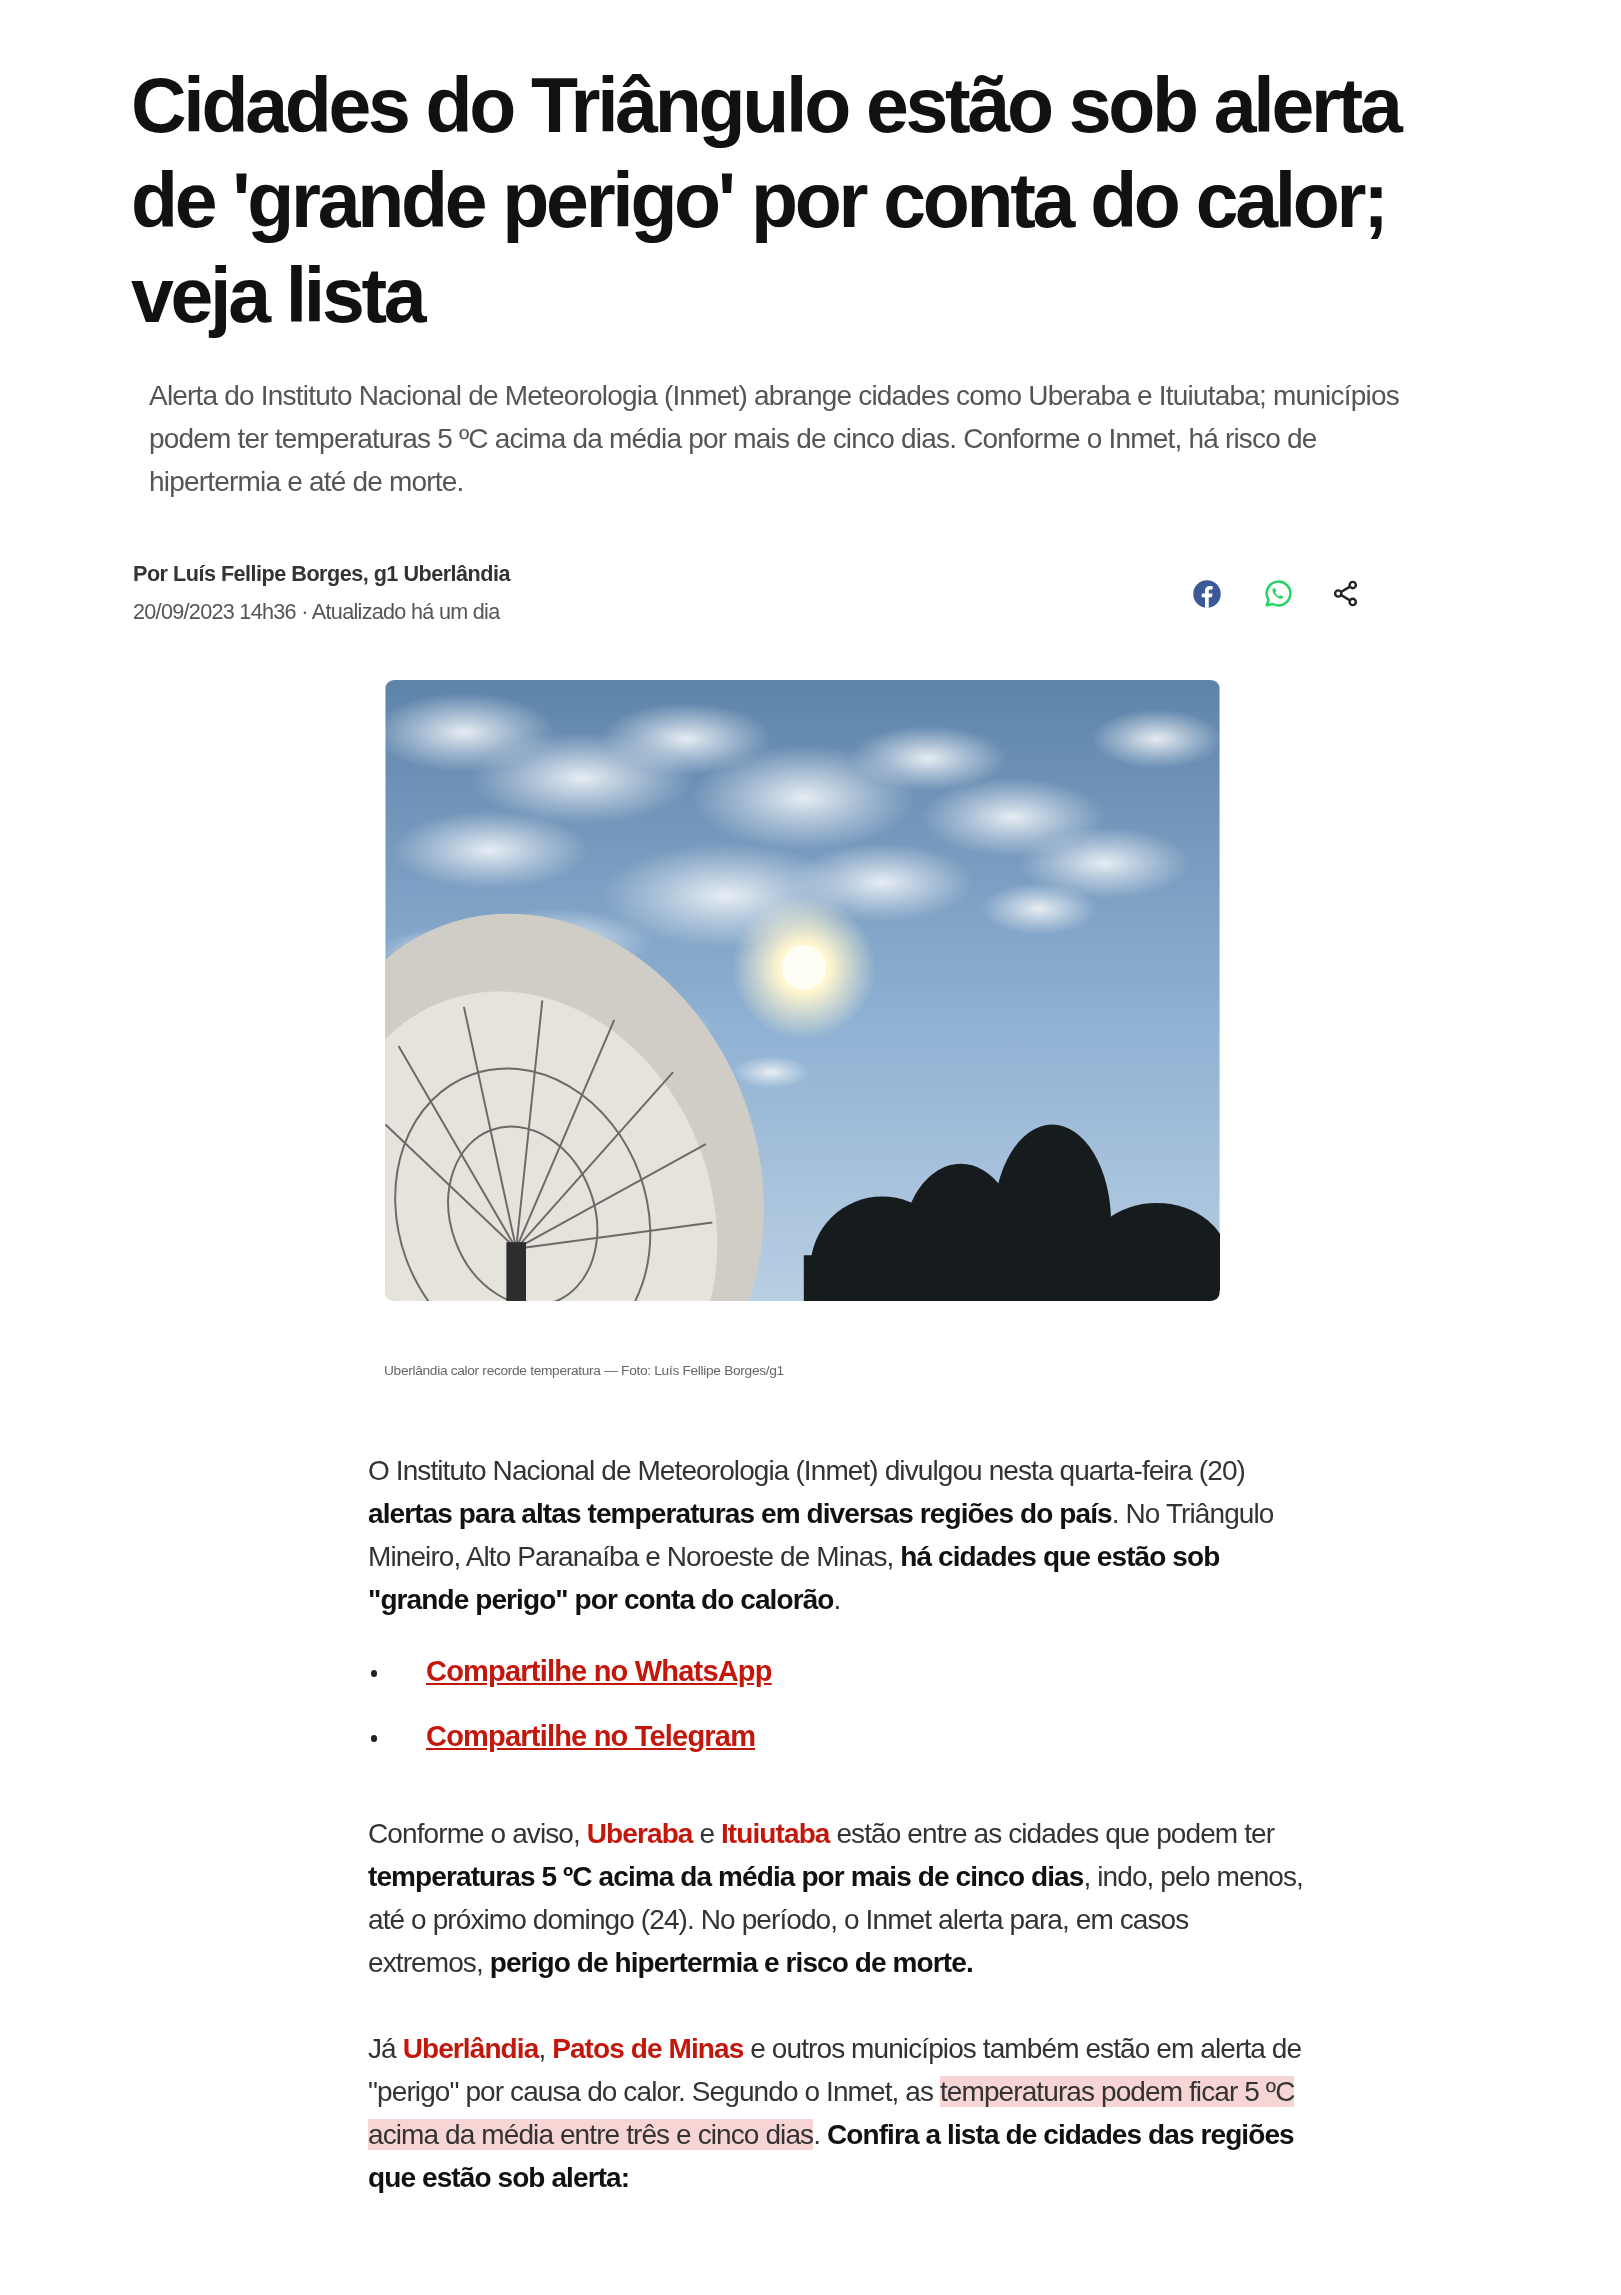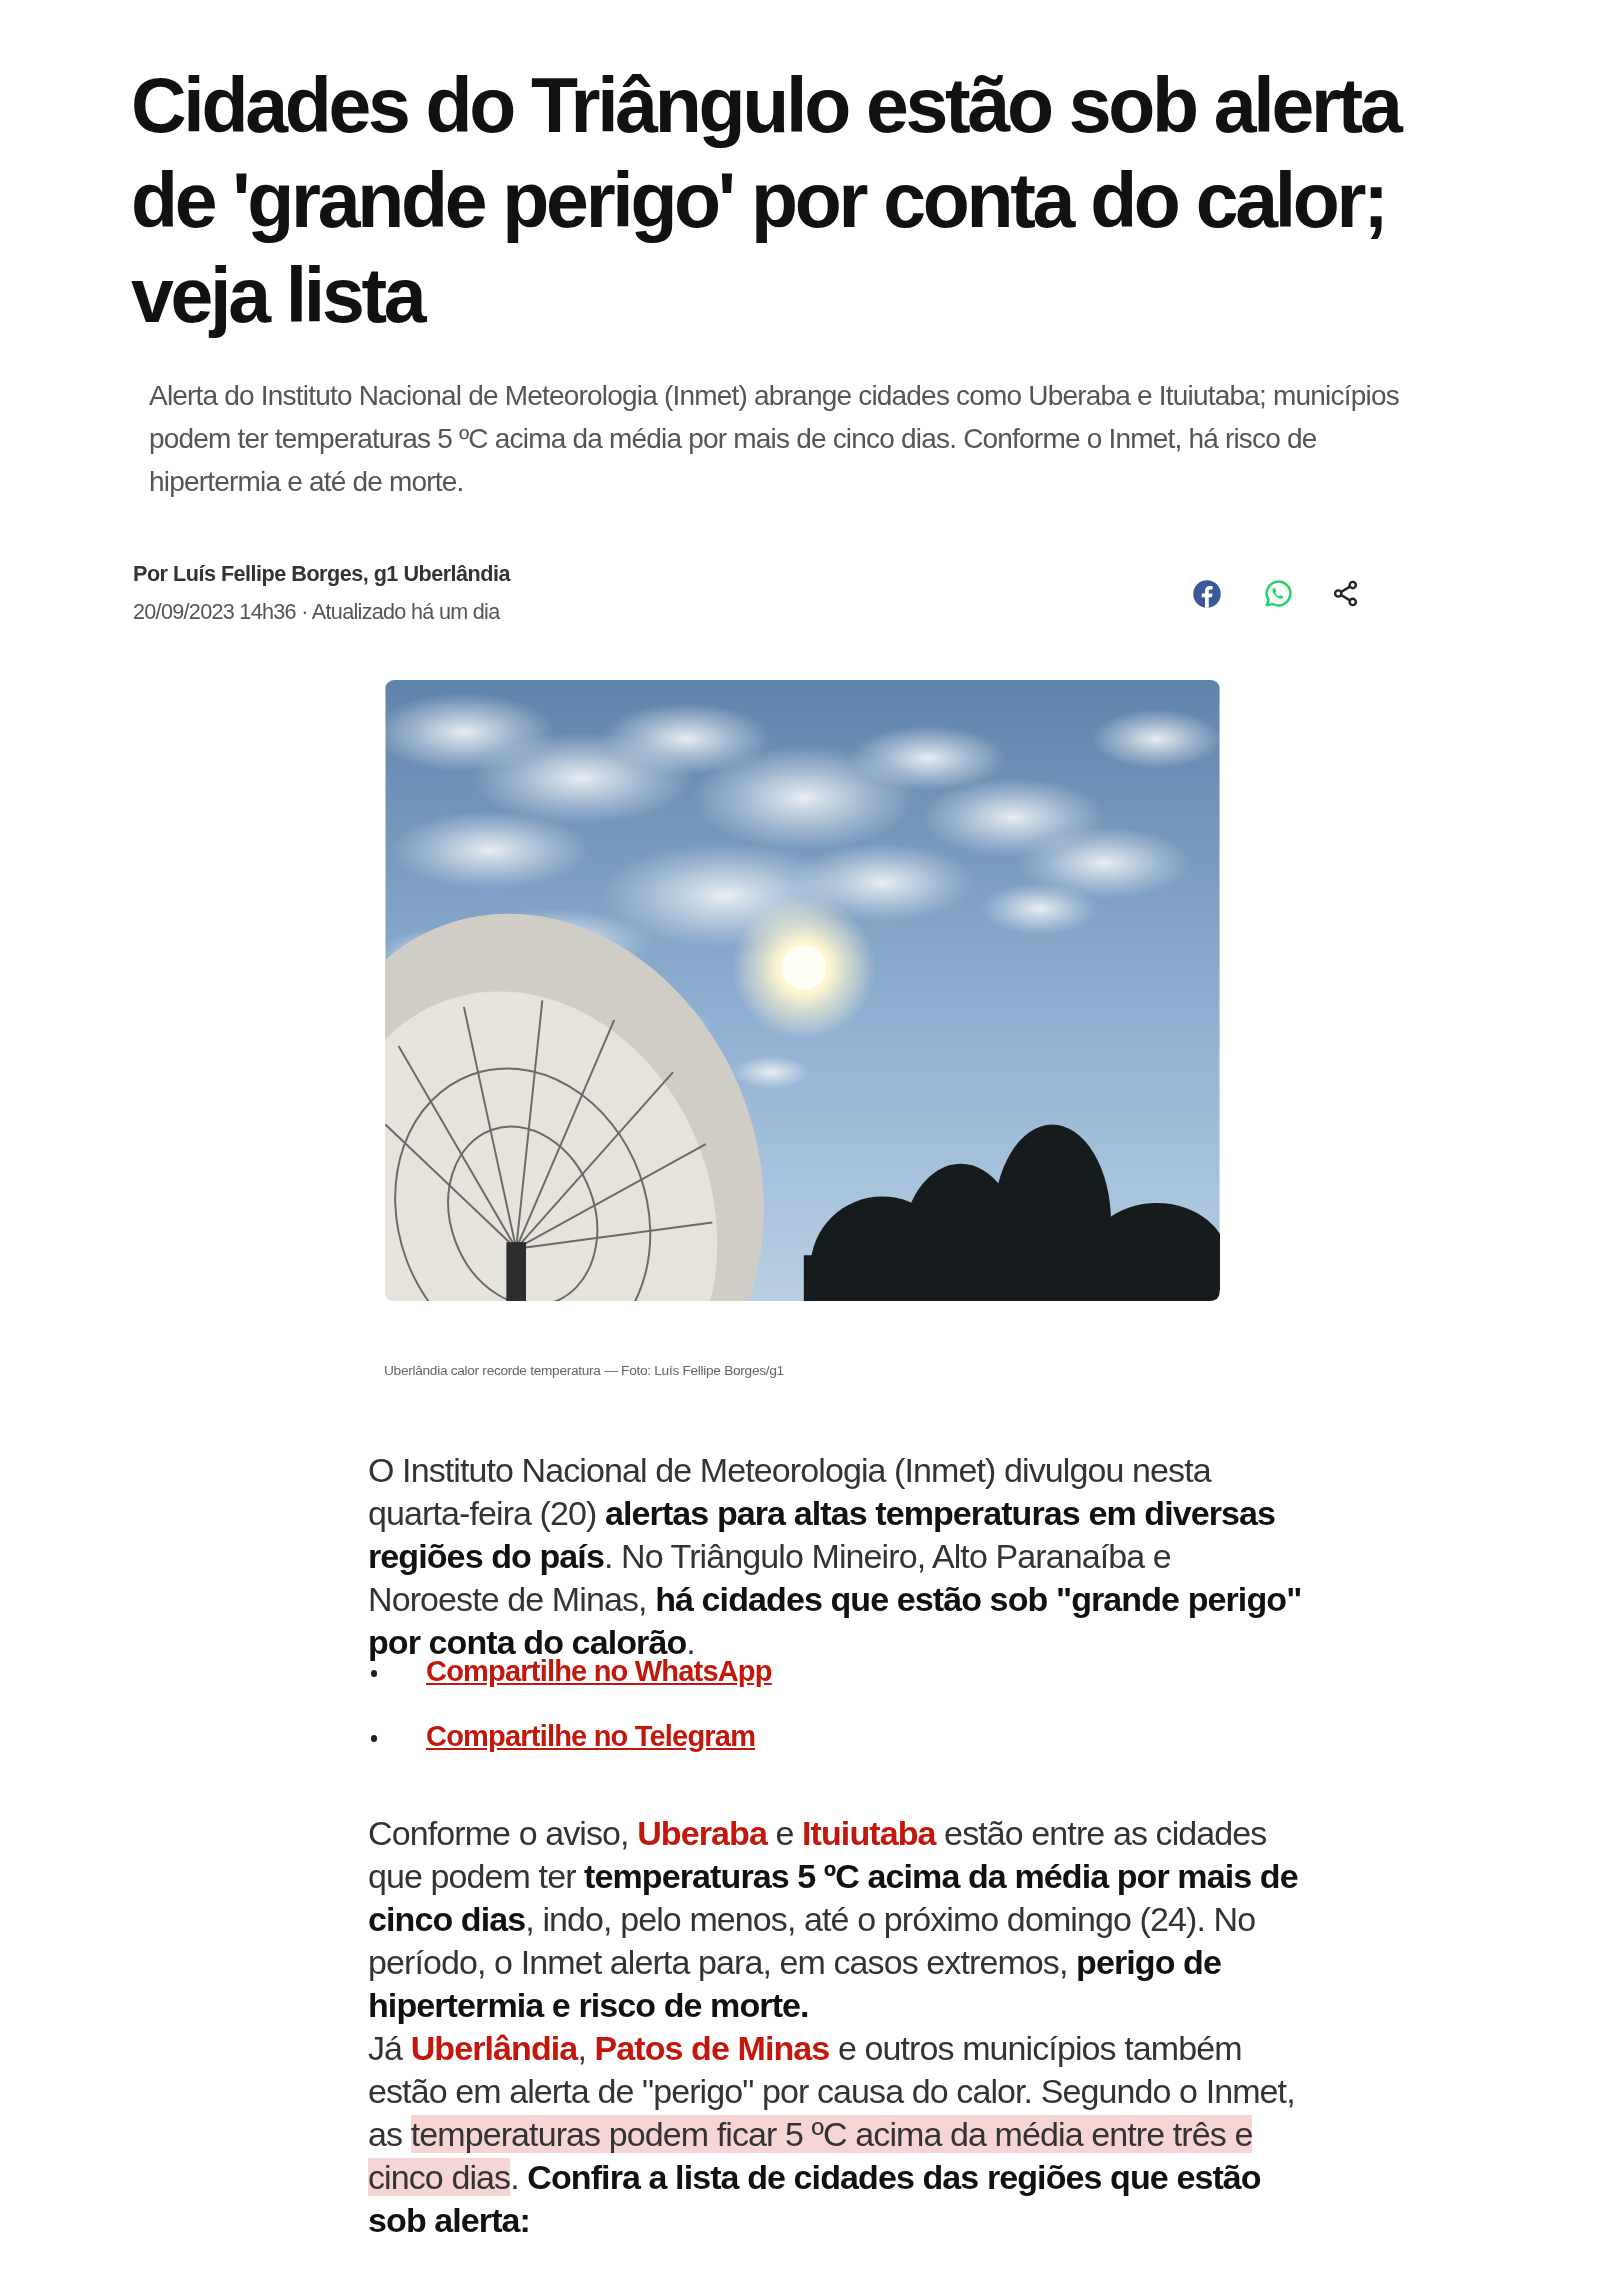--- a/index.html
+++ b/index.html
@@ -11,21 +11,21 @@
   .subtitle { position: absolute; left: 149px; top: 374px; width: 1269px;
               font-size: 28px; line-height: 43px; letter-spacing: -0.8px; color: #555555; margin: 0; }
   .byline { position: absolute; left: 133px; top: 561px; font-size: 21.6px; font-weight: bold;
             color: #333333; letter-spacing: -0.5px; }
   .dateline { position: absolute; left: 133px; top: 599px; font-size: 21.6px; color: #555555; letter-spacing: -0.7px; text-align: right; }
   .share { position: absolute; top: 576px; height: 35px; display: flex; align-items: center; }
   .share svg { display: block; }
   .photo { position: absolute; left: 385px; top: 680px; width: 835px; height: 621px;
            border-radius: 9.2px; overflow: hidden; }
   .caption { position: absolute; left: 384px; top: 1323px; font-size: 13.7px; color: #666666; letter-spacing: -0.3px; margin-top: 40px; }
-  .para { position: absolute; left: 368px; width: 942px; font-size: 34px; line-height: 43px;
+  .para { position: absolute; left: 368px; width: 942px; font-size: 28px; line-height: 43px;
           letter-spacing: -0.9px; color: #333333; margin: 0; }
   .para b { color: #111111; font-weight: bold; }
   .para a, .link-red { color: #c4170c; font-weight: bold; text-decoration: none; }
   .hl { background: #f6d5d4; }
   .bullets { position: absolute; left: 368px; top: 1655px; margin: 0; padding: 0; list-style: none; }
   .bullets li { position: relative; height: 65px; font-size: 29px; letter-spacing: -0.8px; }
   .bullets li .dot { position: absolute; left: 2.6px; top: 15px; width: 6.5px; height: 6.5px; border-radius: 50%; background: #222; }
   .bullets li a { position: absolute; left: 58px; top: 0; white-space: nowrap; text-decoration: underline; }
 </style>
 </head>

